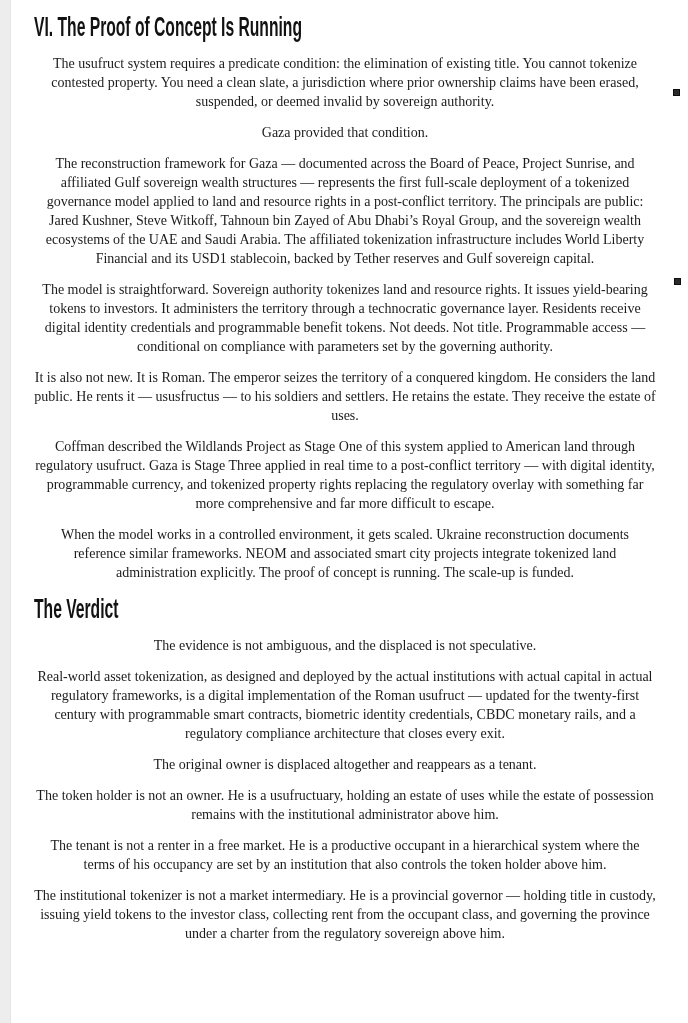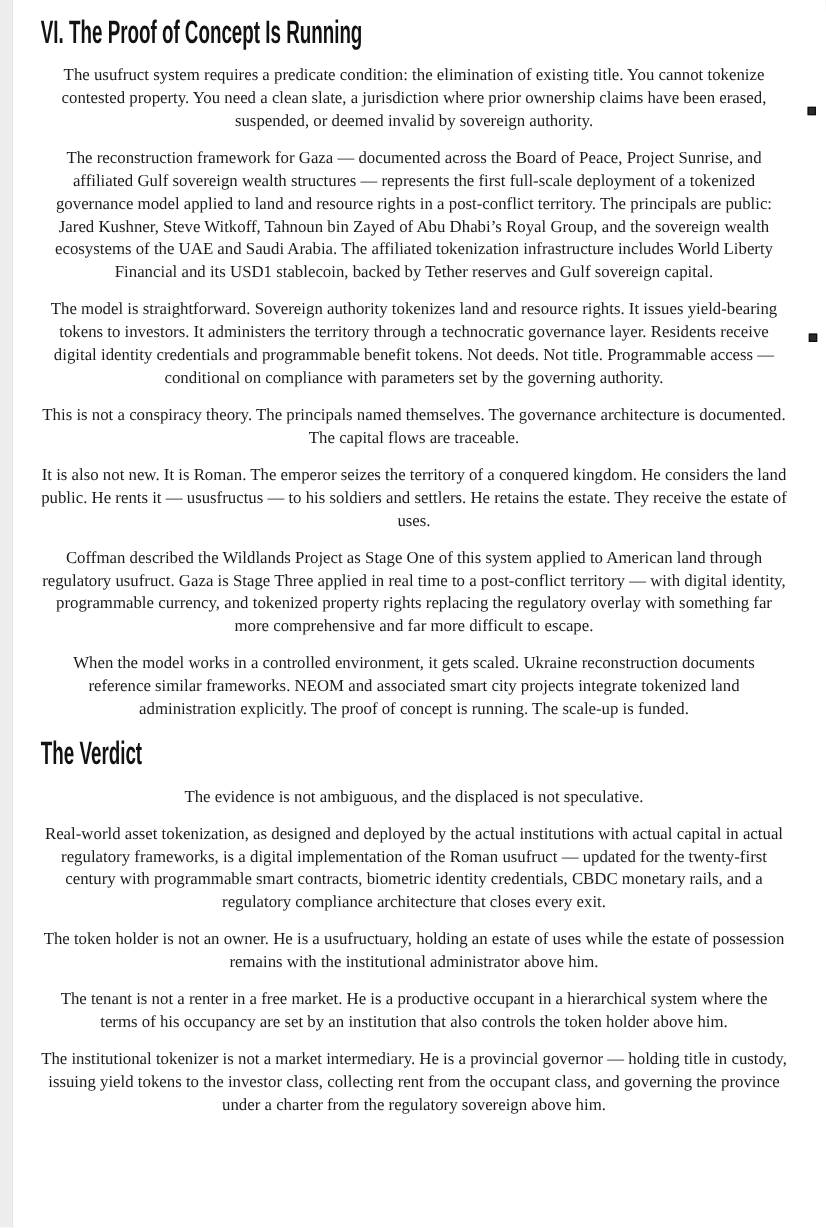--- a/index.html
+++ b/index.html
@@ -104,33 +104,34 @@
   <div class="top-shadow s3"></div>
 
   <div class="page">
     <div class="article">
 
       <h1 class="doc-heading">
         <span class="squeeze">VI. The Proof of Concept Is Running</span>
       </h1>
 
       <p class="body-para">The usufruct system requires a predicate condition: the elimination of existing title. You cannot tokenize contested property. You need a clean slate, a jurisdiction where prior ownership claims have been erased, suspended, or deemed invalid by sovereign authority.</p>
+      <p class="body-para">Gaza provided that condition.</p>
       <p class="body-para">The reconstruction framework for Gaza — documented across the Board of Peace, Project Sunrise, and affiliated Gulf sovereign wealth structures — represents the first full-scale deployment of a tokenized governance model applied to land and resource rights in a post-conflict territory. The principals are public: Jared Kushner, Steve Witkoff, Tahnoun bin Zayed of Abu Dhabi’s Royal Group, and the sovereign wealth ecosystems of the UAE and Saudi Arabia. The affiliated tokenization infrastructure includes World Liberty Financial and its USD1 stablecoin, backed by Tether reserves and Gulf sovereign capital.</p>
       <p class="body-para">The model is straightforward. Sovereign authority tokenizes land and resource rights. It issues yield-bearing tokens to investors. It administers the territory through a technocratic governance layer. Residents receive digital identity credentials and programmable benefit tokens. Not deeds. Not title. Programmable access — conditional on compliance with parameters set by the governing authority.</p>
-      <p class="body-para">This is not a conspiracy theory. The principals named themselves. The governance architecture is documented. The capital flows are traceable.</p>
       <p class="body-para">It is also not new. It is Roman. The emperor seizes the territory of a conquered kingdom. He considers the land public. He rents it — ususfructus — to his soldiers and settlers. He retains the estate. They receive the estate of uses.</p>
       <p class="body-para">Coffman described the Wildlands Project as Stage One of this system applied to American land through regulatory usufruct. Gaza is Stage Three applied in real time to a post-conflict territory — with digital identity, programmable currency, and tokenized property rights replacing the regulatory overlay with something far more comprehensive and far more difficult to escape.</p>
       <p class="body-para">When the model works in a controlled environment, it gets scaled. Ukraine reconstruction documents reference similar frameworks. NEOM and associated smart city projects integrate tokenized land administration explicitly. The proof of concept is running. The scale-up is funded.</p>
 
       <h1 class="doc-heading second">
         <span class="squeeze">The Verdict</span>
       </h1>
 
       <p class="body-para">The evidence is not ambiguous, and the displaced is not speculative.</p>
       <p class="body-para">Real-world asset tokenization, as designed and deployed by the actual institutions with actual capital in actual regulatory frameworks, is a digital implementation of the Roman usufruct — updated for the twenty-first century with programmable smart contracts, biometric identity credentials, CBDC monetary rails, and a regulatory compliance architecture that closes every exit.</p>
+      <p class="body-para">The original owner is displaced altogether and reappears as a tenant.</p>
       <p class="body-para">The token holder is not an owner. He is a usufructuary, holding an estate of uses while the estate of possession remains with the institutional administrator above him.</p>
       <p class="body-para">The tenant is not a renter in a free market. He is a productive occupant in a hierarchical system where the terms of his occupancy are set by an institution that also controls the token holder above him.</p>
       <p class="body-para">The institutional tokenizer is not a market intermediary. He is a provincial governor — holding title in custody, issuing yield tokens to the investor class, collecting rent from the occupant class, and governing the province under a charter from the regulatory sovereign above him.</p>
 
     </div>
   </div>
 
   <div class="margin-marker m1"></div>
   <div class="margin-marker m2"></div>
 

